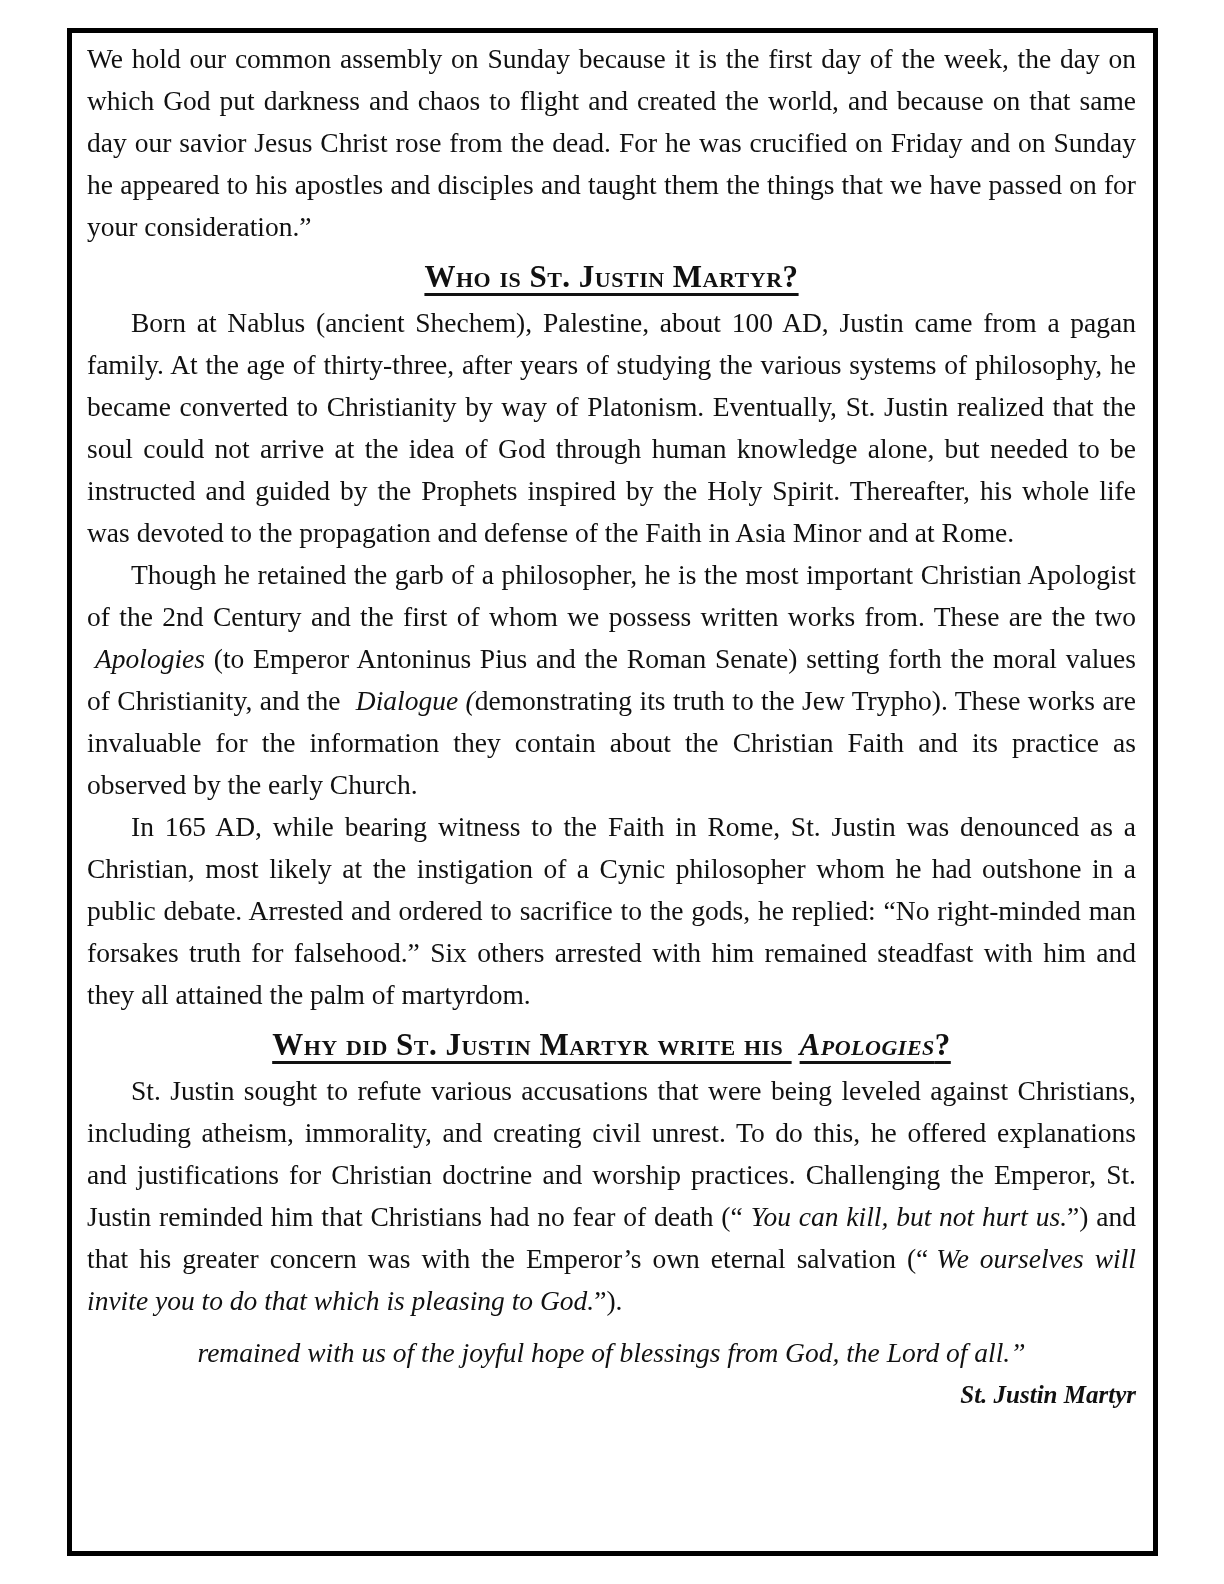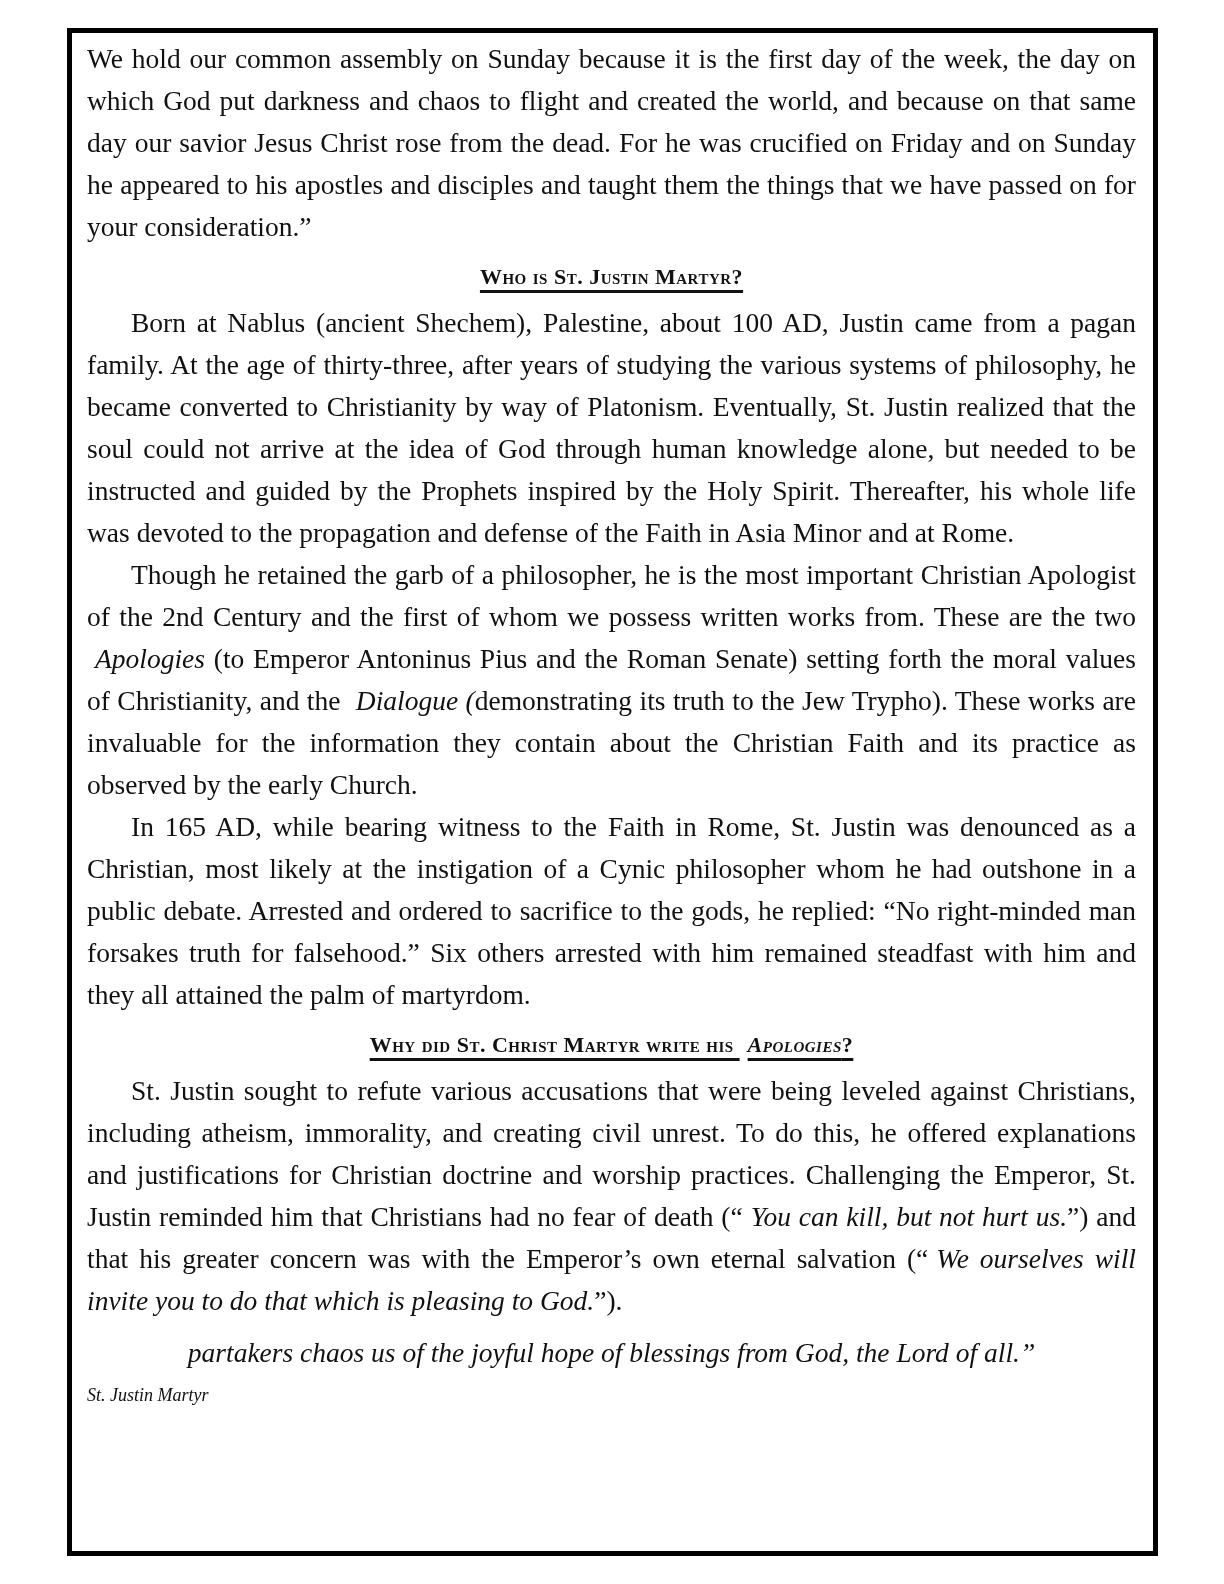--- a/index.html
+++ b/index.html
@@ -32,21 +32,21 @@
     text-align: justify;
     margin: 0;
     color: #111111;
   }
   .para.indent {
     text-indent: 44px;
   }
   .section-heading {
     text-align: center;
     margin: 9px 0 5px 0;
-    font-size: 22px;
+    font-size: 31px;
     line-height: 40px;
     font-weight: bold;
     font-variant: small-caps;
     letter-spacing: 0.5px;
   }
   .section-heading .hline {
     text-decoration: underline;
     text-decoration-thickness: 2.5px;
     text-underline-offset: 6px;
   }
@@ -57,24 +57,25 @@
     margin-top: 10px;
     text-align: center;
     font-style: italic;
     font-size: 27.5px;
     line-height: 42px;
   }
   .quote-line {
     white-space: nowrap;
   }
   .quote-attribution {
-    text-align: left;
+    text-align: right;
     font-style: italic;
-    font-size: 18px;
+    font-size: 25px;
     line-height: 42px;
+    font-weight: bold;
   }
   em { font-style: italic; margin-left: 8px; }
 </style>
 </head>
 <body>
 
 <div class="frame">
 
   <p class="para"><span>We hold our common assembly on Sunday because it is the first day of the week, the day on which God put darkness and chaos to flight and created the world, and because on that same day our savior Jesus Christ rose from the dead. For he was crucified on Friday and on Sunday he appeared to his apostles and disciples and taught them the things that we have passed on for your consideration.”</span></p>
 
@@ -82,23 +83,23 @@
     <span class="hline"><span>Who is St. Justin Martyr?</span></span>
   </div>
 
   <p class="para indent"><span>Born at Nablus (ancient Shechem), Palestine, about 100 AD, Justin came from a pagan family. At the age of thirty-three, after years of studying the various systems of philosophy, he became converted to Christianity by way of Platonism. Eventually, St. Justin realized that the soul could not arrive at the idea of God through human knowledge alone, but needed to be instructed and guided by the Prophets inspired by the Holy Spirit. Thereafter, his whole life was devoted to the propagation and defense of the Faith in Asia Minor and at Rome.</span></p>
 
   <p class="para indent"><span>Though he retained the garb of a philosopher, he is the most important Christian Apologist of the 2nd Century and the first of whom we possess written works from. These are the two </span><em>Apologies</em><span> (to Emperor Antoninus Pius and the Roman Senate) setting forth the moral values of Christianity, and the </span><em>Dialogue (</em><span>demonstrating its truth to the Jew Trypho). These works are invaluable for the information they contain about the Christian Faith and its practice as observed by the early Church.</span></p>
 
   <p class="para indent"><span>In 165 AD, while bearing witness to the Faith in Rome, St. Justin was denounced as a Christian, most likely at the instigation of a Cynic philosopher whom he had outshone in a public debate. Arrested and ordered to sacrifice to the gods, he replied: “No right-minded man forsakes truth for falsehood.” Six others arrested with him remained steadfast with him and they all attained the palm of martyrdom.</span></p>
 
   <div class="section-heading">
-    <span class="hline"><span>Why did St. Christ Martyr write his </span><em>Apologies</em><span>?</span></span>
+    <span class="hline"><span>Why did St. Justin Martyr write his </span><em>Apologies</em><span>?</span></span>
   </div>
 
   <p class="para indent"><span>St. Justin sought to refute various accusations that were being leveled against Christians, including atheism, immorality, and creating civil unrest. To do this, he offered explanations and justifications for Christian doctrine and worship practices. Challenging the Emperor, St. Justin reminded him that Christians had no fear of death (“</span><em>You can kill, but not hurt us.</em><span>”) and that his greater concern was with the Emperor’s own eternal salvation (“</span><em>We ourselves will invite you to do that which is pleasing to God.</em><span>”).</span></p>
 
   <div class="closing-quote">
-    <div class="quote-line">partakers chaos us of the joyful hope of blessings from God, the Lord of all.”</div>
+    <div class="quote-line">remained with us of the joyful hope of blessings from God, the Lord of all.”</div>
     <div class="quote-attribution">St. Justin Martyr</div>
   </div>
 
 </div>
 
 </body></html>

